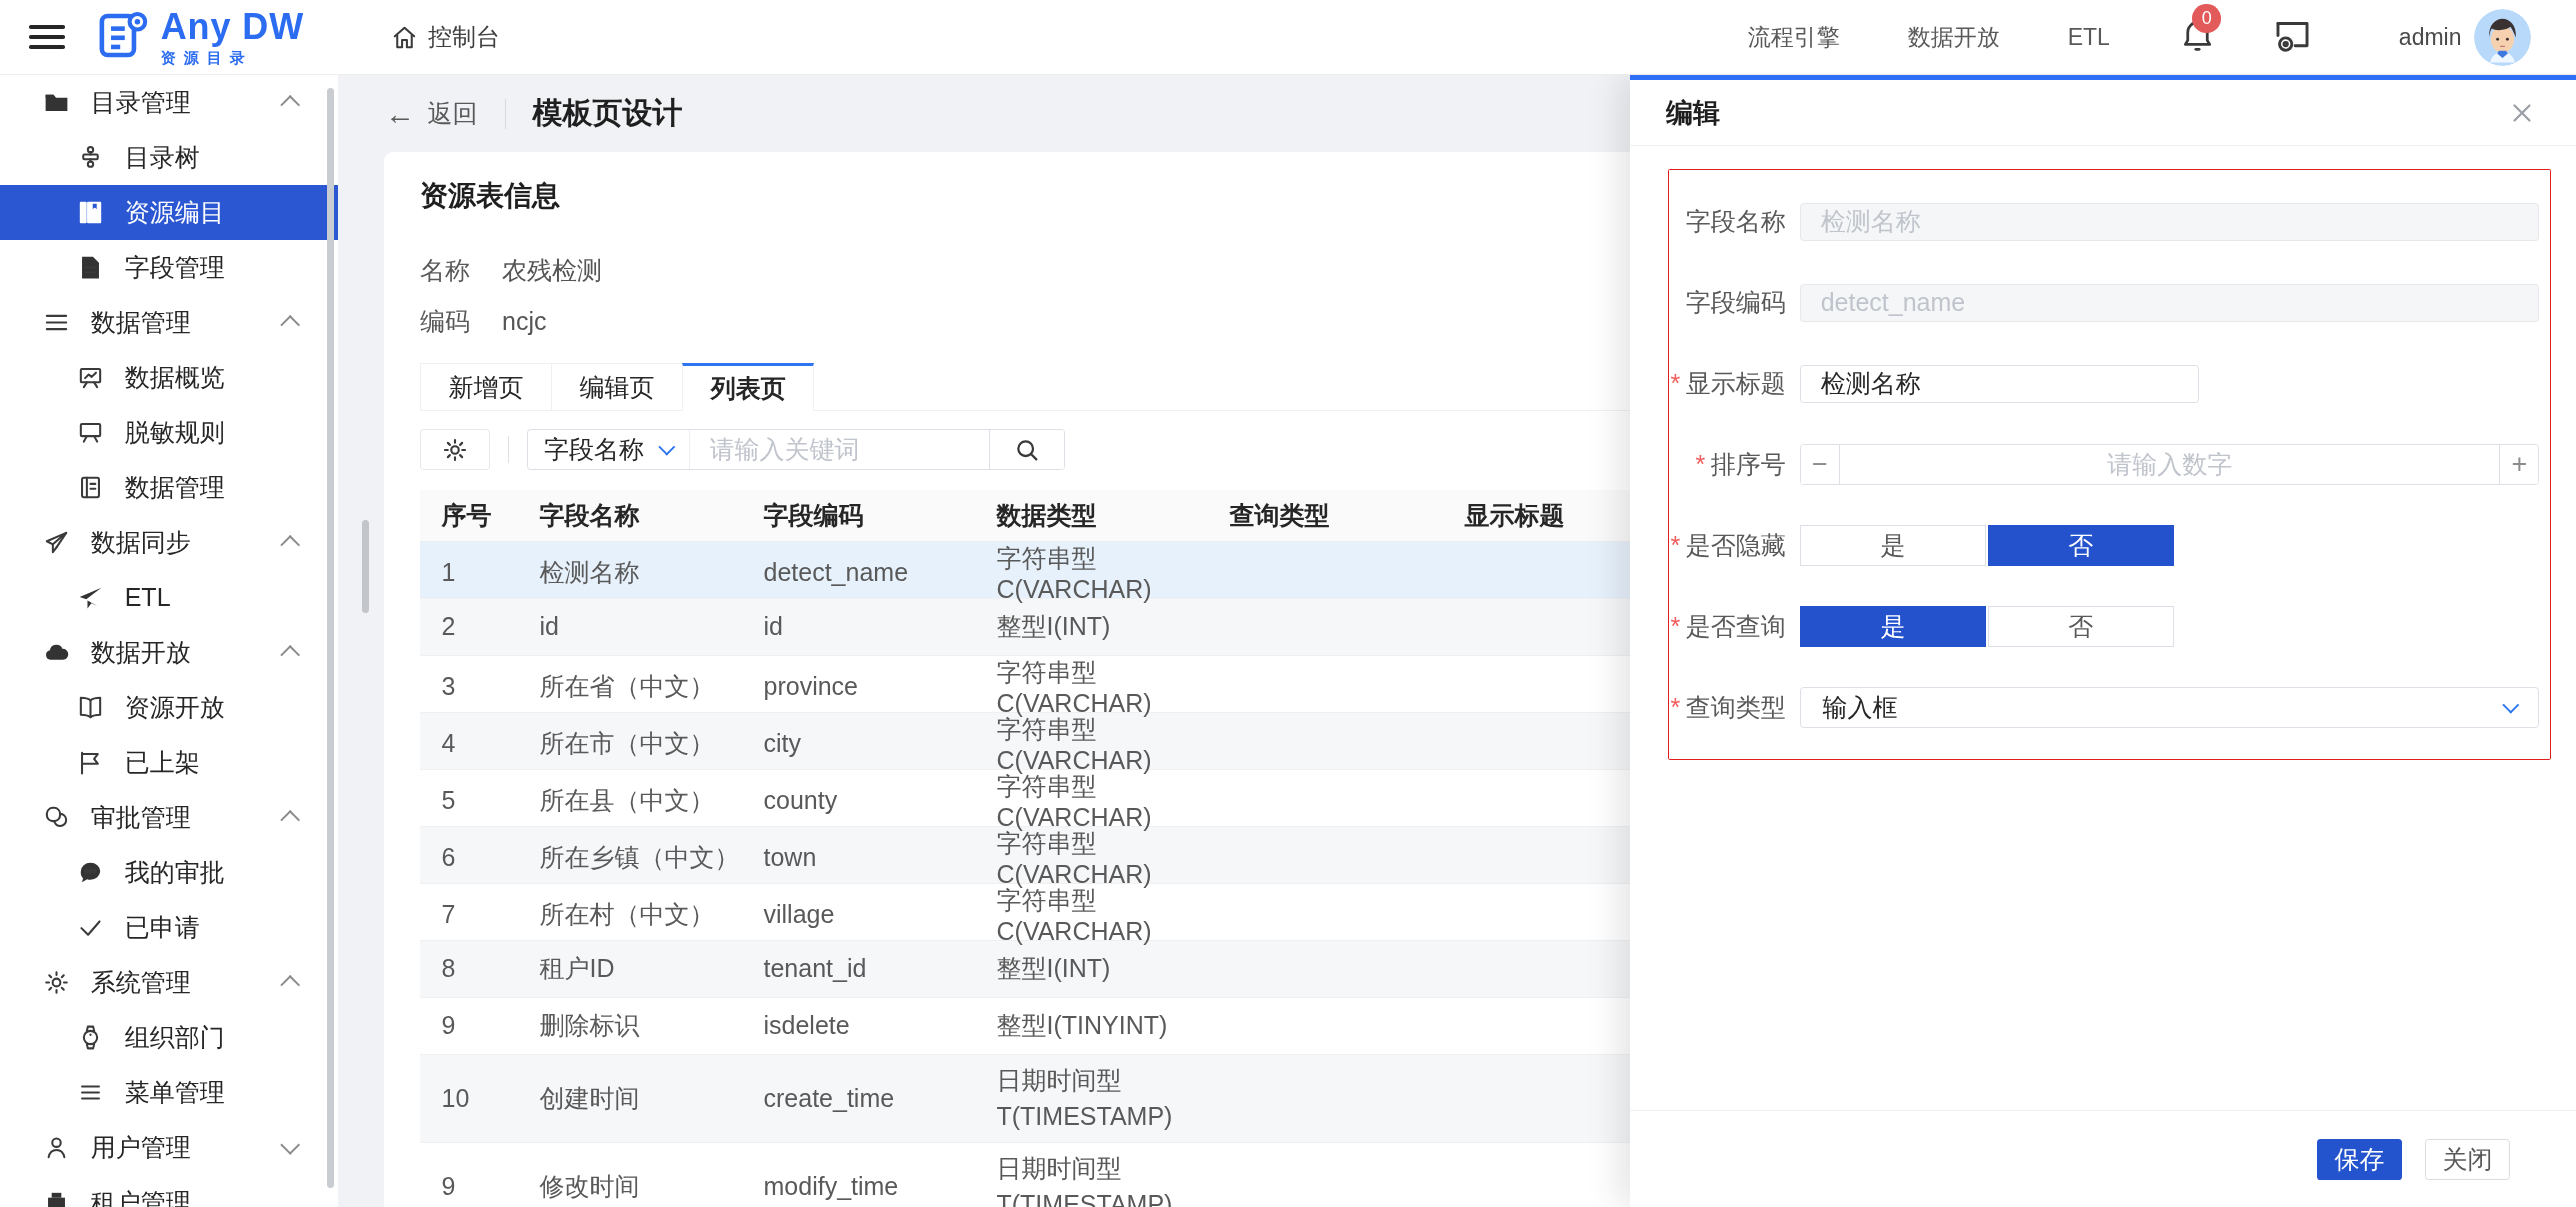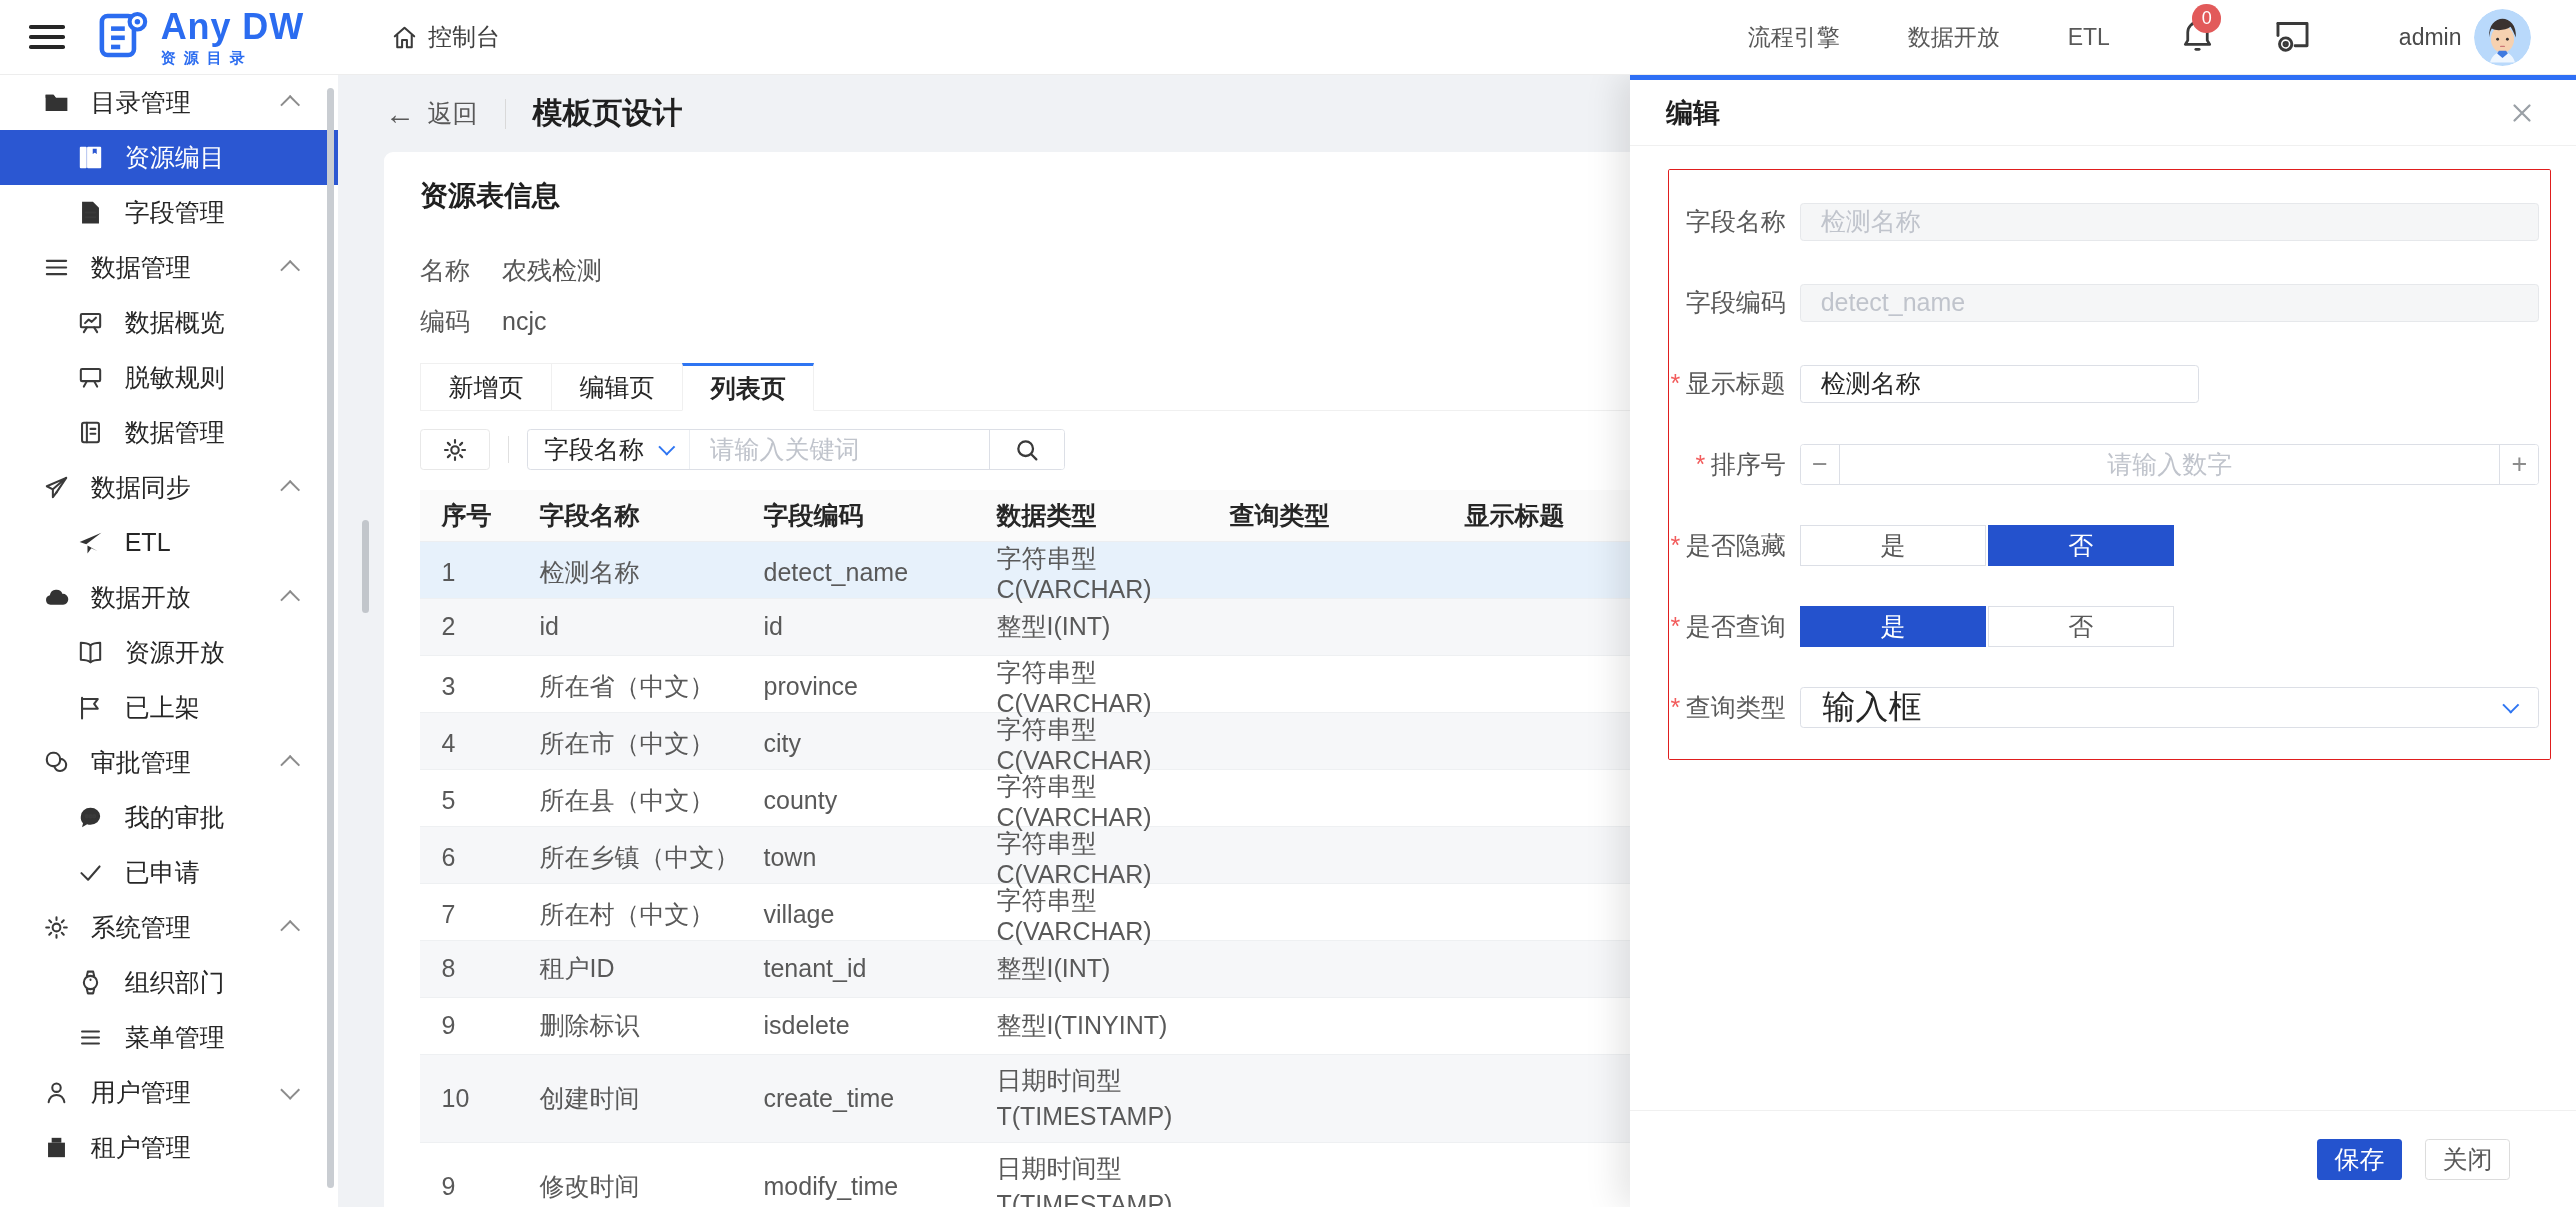--- a/index.html
+++ b/index.html
@@ -113,21 +113,21 @@
   .step-btn { width:39px; display:flex; align-items:center; justify-content:center; font-size:27px; color:#8c8c8c; cursor:pointer; background:#fff; flex:none; }
   .step-btn.minus { border-right:0.9px solid #dcdfe6; }
   .step-btn.plus { border-left:0.9px solid #dcdfe6; }
   .step-input { flex:1; border:none; outline:none; text-align:center; font-size:25px; font-family:Liberation Sans, sans-serif; }
   .step-input::placeholder { color:#c0c4cc; }
   .toggle { display:flex; }
   .tg { width:186px; height:41px; display:flex; align-items:center; justify-content:center; font-size:25px; cursor:pointer;
     background:#fff; border:0.9px solid #dcdfe6; color:#595959; }
   .tg + .tg { margin-left:1.8px; }
   .tg.on { background:#2452cd; border-color:#2452cd; color:#fff; }
-  .selectbox { width:100%; height:41px; border:0.9px solid #dcdfe6; border-radius:3.6px; display:flex; align-items:center; padding:0 21.5px; font-size:33px; color:#262626; cursor:pointer; background:#fff; }
+  .selectbox { width:100%; height:41px; border:0.9px solid #dcdfe6; border-radius:3.6px; display:flex; align-items:center; padding:0 21.5px; font-size:25px; color:#262626; cursor:pointer; background:#fff; }
   .selectbox .cdown { margin-left:auto; }
   .drawer-foot { height:97px; border-top:0.9px solid #f0f0f0; display:flex; align-items:center; justify-content:flex-end; padding-right:66px; flex:none; }
   .btn { height:41px; width:85px; border-radius:3.6px; font-size:25px; display:flex; align-items:center; justify-content:center; cursor:pointer; }
   .btn-primary { background:#2453ce; color:#fff; }
   .btn-plain { background:#fff; color:#595959; border:0.9px solid #dcdcdc; margin-left:23px; }
 </style>
 </head>
 <body>
 
 <div class="app">
@@ -202,20 +202,31 @@
       <div class="sb-item lvl1">
         <span class="sb-ic">
             <svg class="ic" width="29" height="29" viewBox="0 0 24 24">
               <path class="f" d="M3 5.5h6.5l2 2.5H21v11H3z"></path>
               <path class="f" d="M3 5.5h6.5l2 2.5H3z"></path>
             </svg>
           </span>
         <span class="sb-label">目录管理</span>
           <span class="chev up"></span>
       </div>
+      <div class="sb-item lvl2">
+        <span class="sb-ic">
+            <svg class="ic" width="29" height="29" viewBox="0 0 24 24">
+              <circle cx="12" cy="5.5" r="2.2"></circle>
+              <rect x="6" y="9.5" width="12" height="4" rx="1"></rect>
+              <path d="M12 7.5v2M12 13.5v2"></path>
+              <circle cx="12" cy="17.5" r="2.2"></circle>
+            </svg>
+          </span>
+        <span class="sb-label">目录树</span>
+      </div>
       <div class="sb-item lvl2 selected">
         <span class="sb-ic">
             <svg class="ic" width="29" height="29" viewBox="0 0 24 24">
               <path class="f" d="M4 4h4v16H4z" fill="#fff"></path>
               <path class="f" d="M10 4h10v16H10z M13 4v7l2.5-2 2.5 2V4z" fill="#fff"></path>
             </svg>
           </span>
         <span class="sb-label">资源编目</span>
       </div>
       <div class="sb-item lvl2">

